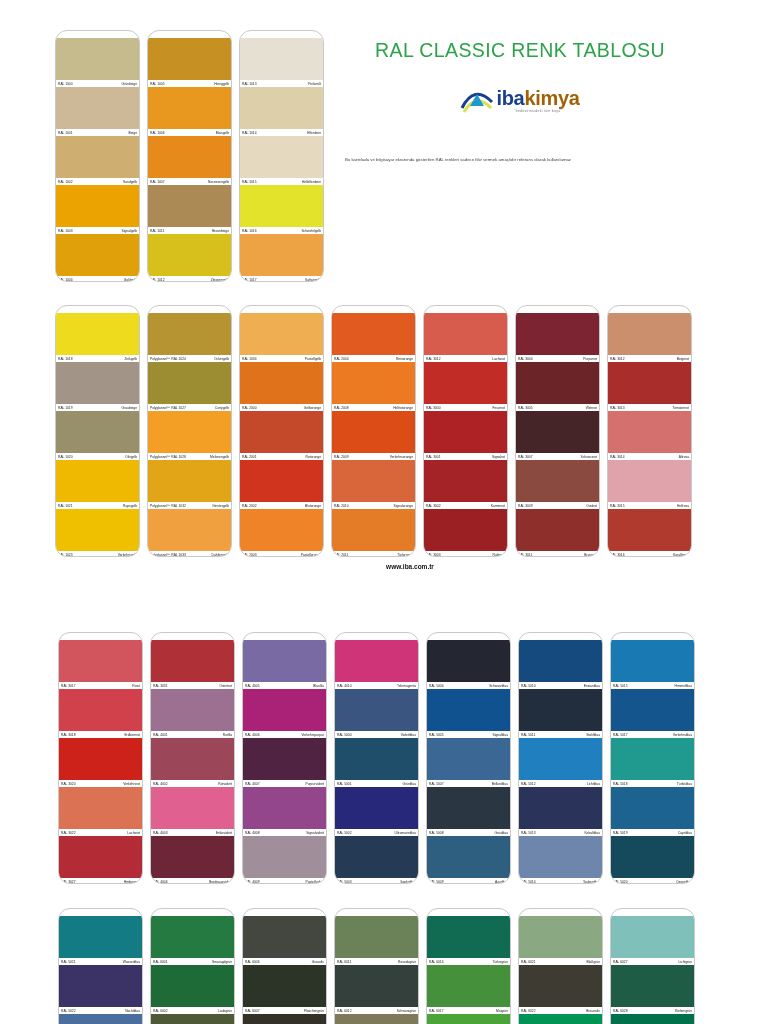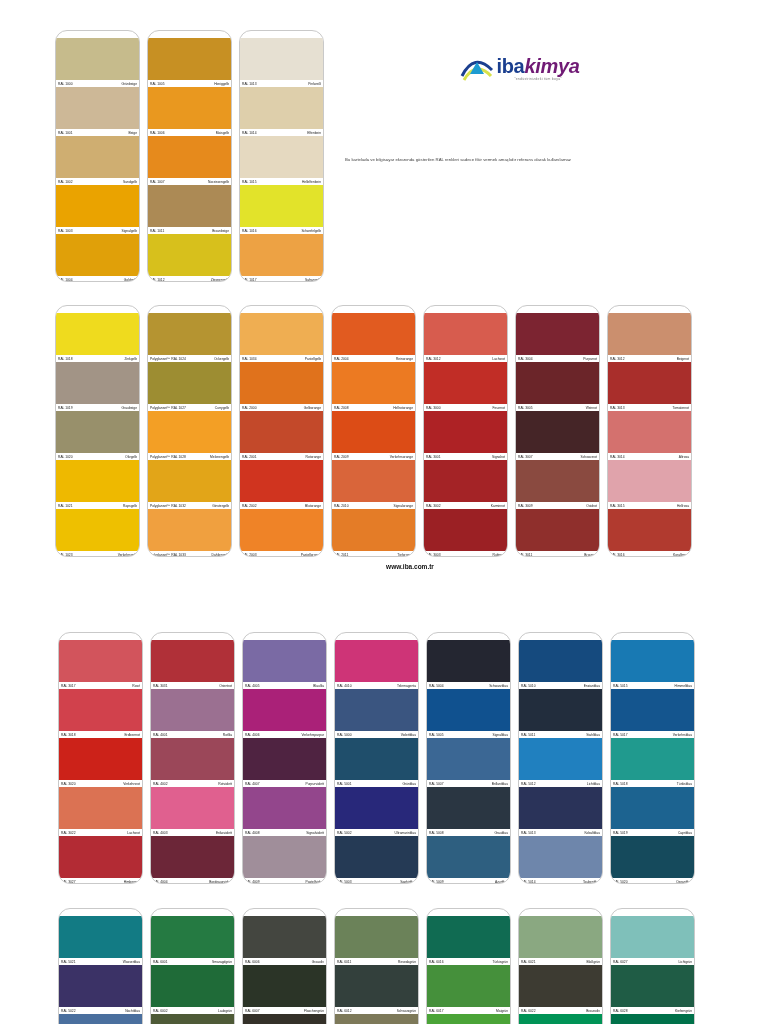--- a/index.html
+++ b/index.html
@@ -22,21 +22,21 @@
     white-space: nowrap;
   }
   .logo-wrap {
     margin-top: 24px;
     display: flex; align-items: center; justify-content: center; gap: 2px;
   }
   .logo-mark { width: 34px; height: 30px; position: relative; }
   .logo-text { position: relative; line-height: 1; }
   .logo-word { font-size: 20px; font-weight: bold; letter-spacing: -.3px; }
   .logo-iba { color: #1b3f8f; }
-  .logo-kimya { color: #701a75; font-style: italic; }
+  .logo-kimya { color: #a16207; }
   .logo-slogan {
     font-size: 3.4px; color: #7a7a7a; letter-spacing: .3px;
     text-align: center; margin-top: 2px;
   }
   .disclaimer {
     position: absolute; left: 345px; top: 157px; width: 345px;
     font-size: 4.3px; color: #3d3d3d; line-height: 1.4; white-space: nowrap;
   }
   .weburl {
     position: absolute; left: 340px; top: 563px; width: 140px;
@@ -66,20 +66,21 @@
   .ral-code { font-size: 3.3px; color: #1a1a1a; white-space: nowrap; }
   .ral-name { font-size: 3.3px; color: #1a1a1a; white-space: nowrap; }
   .card-tail { flex: 1 1 auto; background: #fff; }
 </style>
 </head>
 <body>
 
 <div class="page">
 
   <div class="header">
+    <div class="title">RAL CLASSIC RENK TABLOSU</div>
     <div class="logo-wrap">
       <span class="logo-mark">
         <svg width="34" height="30" viewBox="0 0 34 30">
           <path d="M2 22 C10 6, 20 4, 32 16" fill="none" stroke="#1b3f8f" stroke-width="3"></path>
           <path d="M4 26 C12 12, 22 12, 31 22" fill="none" stroke="#d8e24a" stroke-width="3"></path>
           <path d="M10 20 L17 8 L24 20 Z" fill="#1d9bd1"></path>
         </svg>
       </span>
       <span class="logo-text">
         <span class="logo-word">

